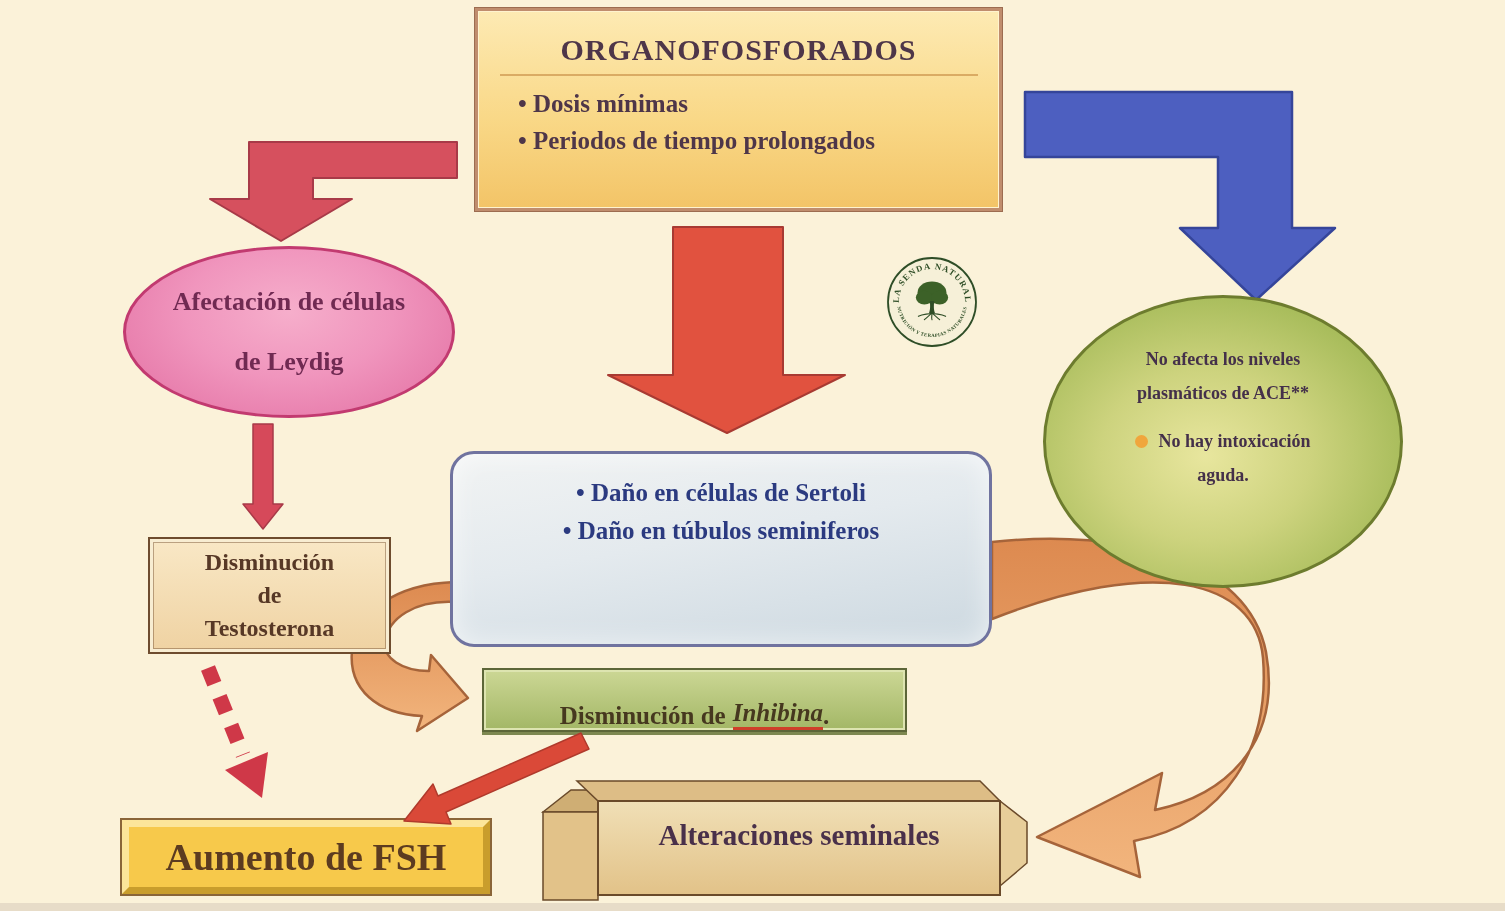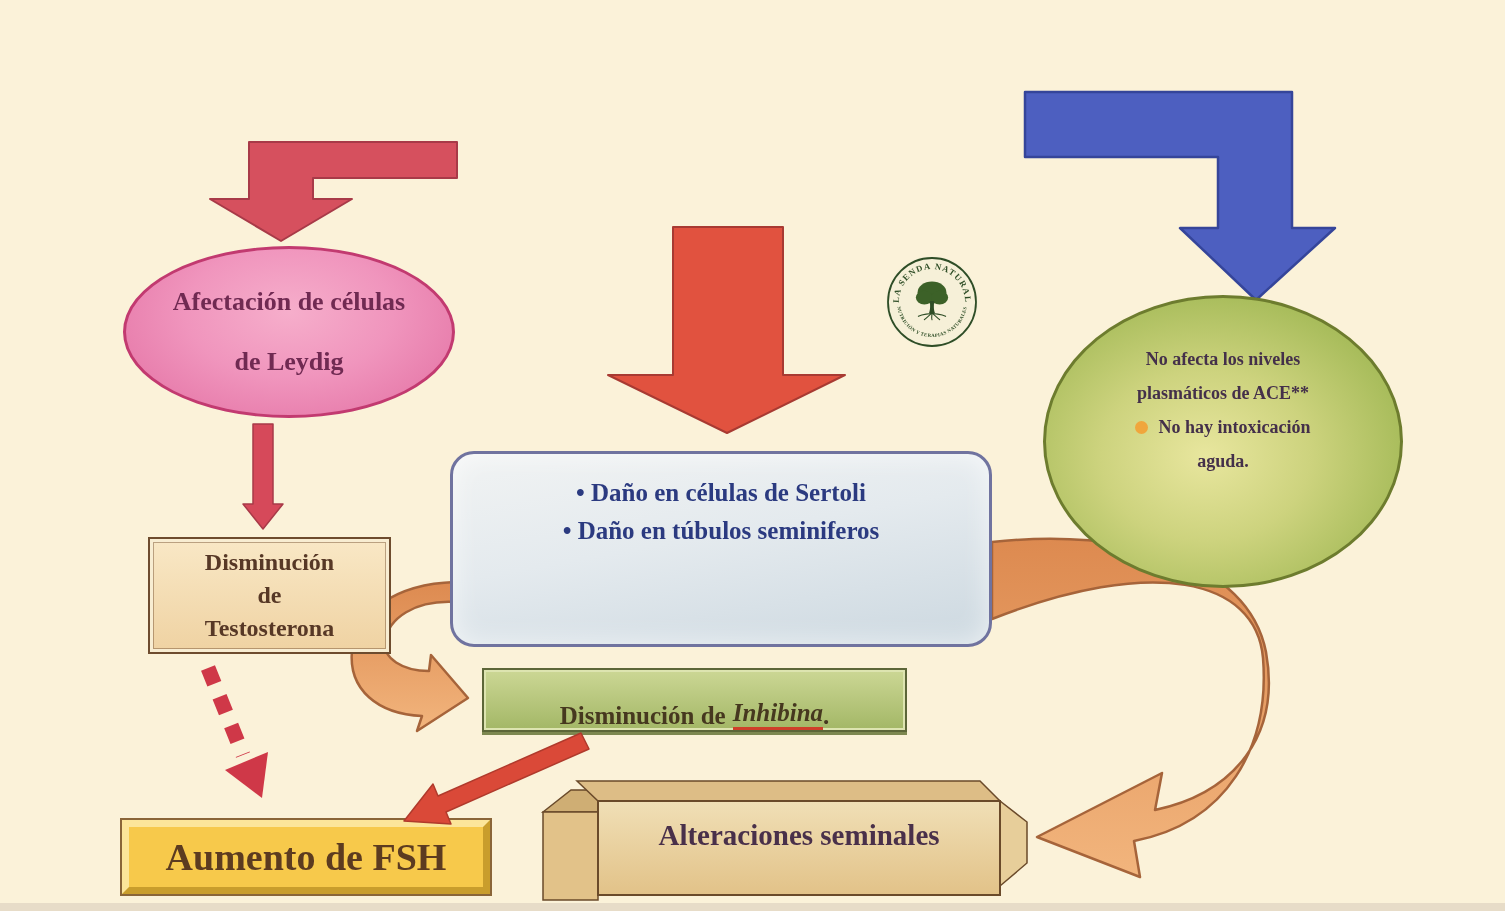--- a/index.html
+++ b/index.html
@@ -48,21 +48,21 @@
     border:2px solid #5c6638;box-shadow:0 3px 0 #7d8850, inset 0 0 0 2px #dde4b0;
     display:flex;align-items:flex-end;justify-content:center;padding-top:14px;
     font-size:25px;color:#46381f;}
   .inhibina .underl{border-bottom:3px solid #cf3f2a;margin-left:7px;font-style:italic;}
 
   
   .ace{left:1043px;top:295px;width:360px;height:293px;border-radius:50%;
     background:radial-gradient(ellipse at 45% 55%,#e8e69e 0%,#cdd37e 38%,#a9bd5c 72%,#97b24b 100%);
     border:3px solid #6d7c2e;display:flex;flex-direction:column;align-items:center;padding-top:44px;
     font-size:18px;line-height:34px;color:#44304a;}
-  .ace .bullet-row{display:flex;align-items:center;}
+  .ace .bullet-row{display:flex;align-items:center;margin-top:14px;}
   .ace .dot{width:13px;height:13px;border-radius:50%;background:#f0a63c;margin-right:10px;}
 
   
   .seminales-text{left:598px;top:801px;width:402px;height:68px;display:flex;align-items:center;
     justify-content:center;font-size:29px;color:#49304a;}
 
   .bottom-strip{position:absolute;left:0;top:903px;width:1505px;height:8px;background:#e7dcc8;}
 
   .logo-box{position:absolute;left:884px;top:254px;width:96px;height:96px;}
 </style>
@@ -100,20 +100,26 @@
 
     <g>
       <polygon points="543,812 571,790 598,790 598,812" fill="#cfae74" stroke="#6a4a2a" stroke-width="1.5"></polygon>
       <rect x="543" y="812" width="55" height="88" fill="#e2c289" stroke="#6a4a2a" stroke-width="1.5"></rect>
       <polygon points="577,781 980,781 1000,801 598,801" fill="#ddbd86" stroke="#6a4a2a" stroke-width="1.5"></polygon>
       <polygon points="1000,801 1027,822 1027,863 1000,886" fill="#e7ce9a" stroke="#6a4a2a" stroke-width="1.5"></polygon>
       <rect x="598" y="801" width="402" height="94" fill="url(#plaqueGrad)" stroke="#6a4a2a" stroke-width="2"></rect>
     </g>
   </svg>
 
+  <div class="node title-box">
+    <div class="tb-title">ORGANOFOSFORADOS</div>
+    <div class="tb-divider"></div>
+    <div class="tb-bullet">• Dosis mínimas</div>
+    <div class="tb-bullet">• Periodos de tiempo prolongados</div>
+  </div>
 
   <div class="node leydig">
     <div>Afectación de células</div>
     <div>de Leydig</div>
   </div>
 
   <div class="node testo">
     <div>Disminución</div>
     <div>de</div>
     <div>Testosterona</div>

